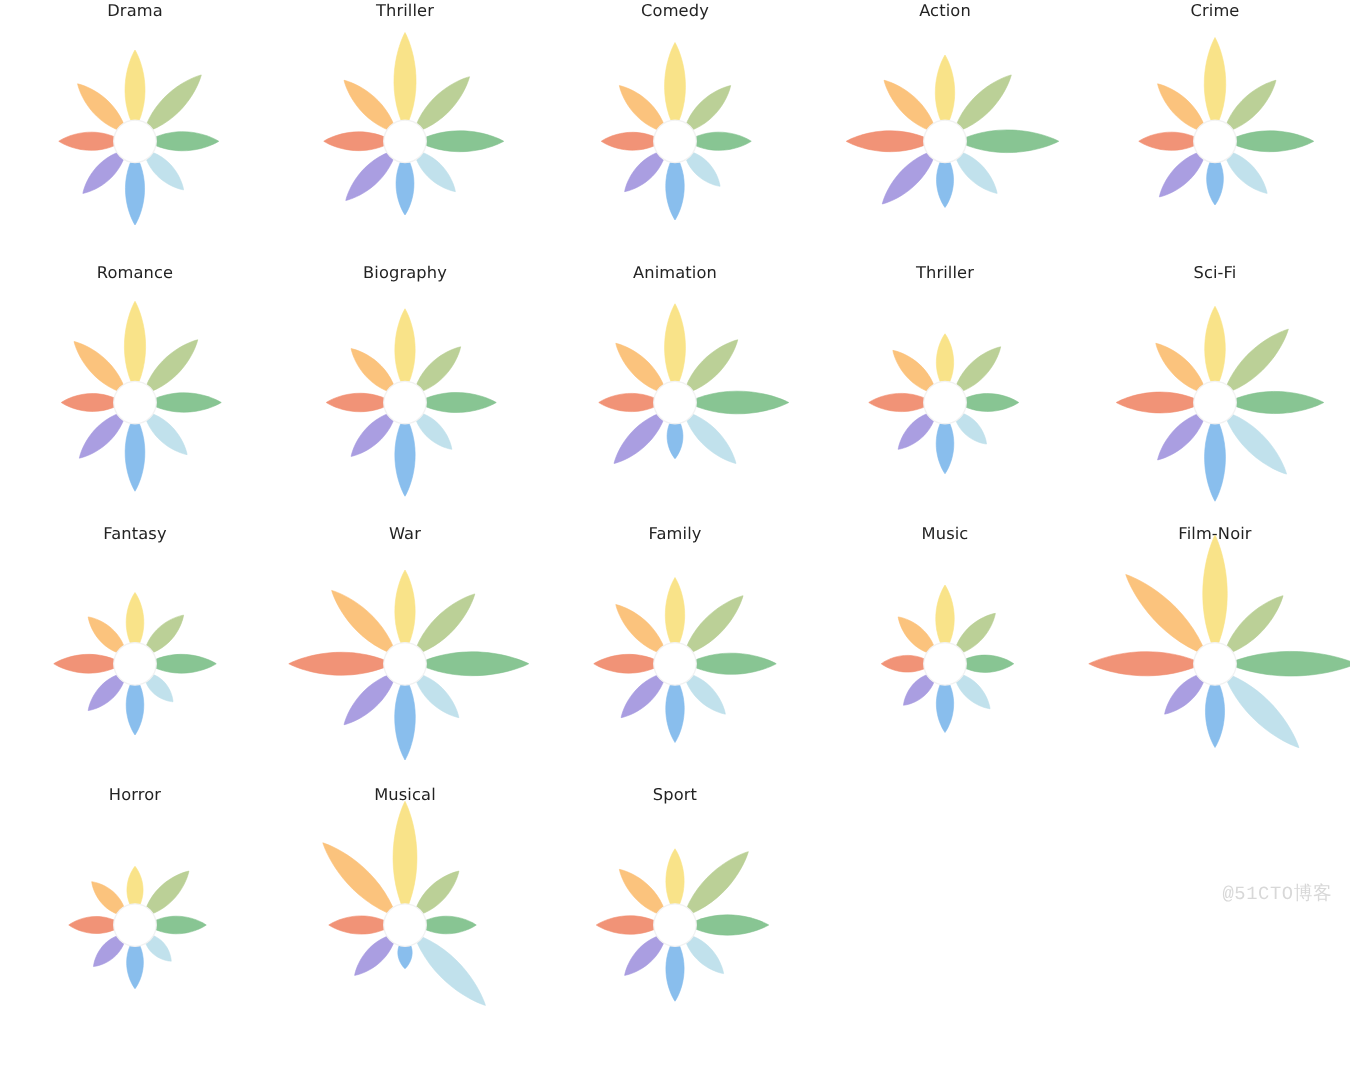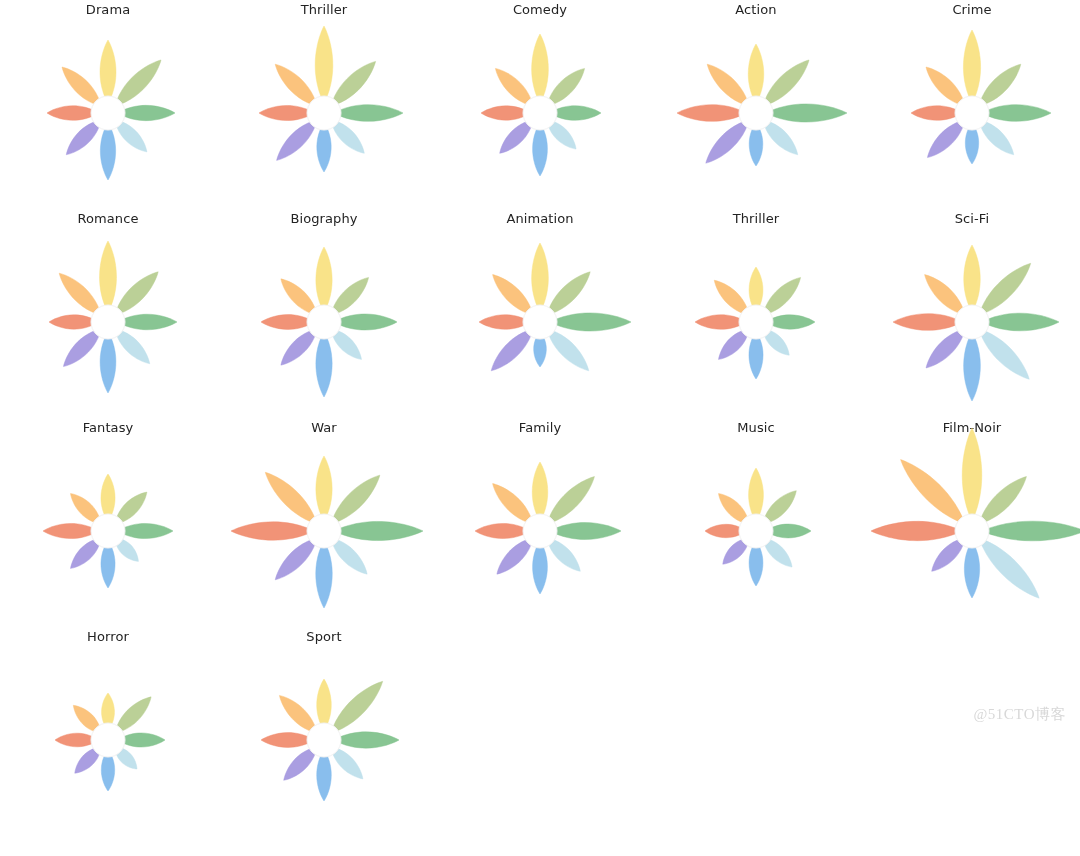--- a/index.html
+++ b/index.html
@@ -69,21 +69,21 @@
   }
 
   .watermark {
     position: absolute;
     right: 14px;
     bottom: 12px;
     font-size: 15px;
     color: #d8d8d8;
     letter-spacing: 0.5px;
     user-select: none;
-    font-family: Liberation Serif, serif;
+    font-family: Liberation Mono, monospace;
   }
 </style>
 </head>
 <body>
 
 <div id="figure">
 
   <div id="grid">
       <div class="cell">
         <div class="cell-title">Drama</div>
@@ -367,20 +367,38 @@
               <path d="M 108.00 104.35 C 120.91 123.09 111.87 141.00 108.00 146.00 C 104.13 141.00 95.09 123.09 108.00 104.35 Z" fill="#7fb9ec" fill-opacity="0.92" stroke="#7fb9ec" stroke-width="0.8" stroke-opacity="0.55"></path>
               <path d="M 101.39 101.61 C 98.21 122.40 80.60 127.68 74.77 128.23 C 75.32 122.40 80.60 104.79 101.39 101.61 Z" fill="#a396de" fill-opacity="0.92" stroke="#a396de" stroke-width="0.8" stroke-opacity="0.55"></path>
               <path d="M 98.65 95.00 C 79.01 108.14 60.24 98.94 55.00 95.00 C 60.24 91.06 79.01 81.86 98.65 95.00 Z" fill="#f08a6b" fill-opacity="0.92" stroke="#f08a6b" stroke-width="0.8" stroke-opacity="0.55"></path>
               <path d="M 101.39 88.39 C 79.81 84.74 74.03 66.41 73.35 60.35 C 79.41 61.03 97.74 66.81 101.39 88.39 Z" fill="#fbbe72" fill-opacity="0.92" stroke="#fbbe72" stroke-width="0.8" stroke-opacity="0.55"></path>
             </g>
             <circle cx="108" cy="95" r="17" fill="#ffffff" stroke="#f2f2f2" stroke-width="1"></circle>
           </svg>
         </div>
       </div>
       <div class="cell">
+        <div class="cell-title">Musical</div>
+        <div class="glyph-wrap">
+          <svg class="glyph" width="216" height="190" viewBox="0 0 216 190">
+            <g>
+              <path d="M 108.00 85.65 C 89.57 45.31 102.47 6.76 108.00 -4.00 C 113.53 6.76 126.43 45.31 108.00 85.65 Z" fill="#f9e17f" fill-opacity="0.92" stroke="#f9e17f" stroke-width="0.8" stroke-opacity="0.55"></path>
+              <path d="M 114.61 88.39 C 121.10 62.01 143.77 53.27 151.13 51.87 C 149.73 59.23 140.99 81.90 114.61 88.39 Z" fill="#b5cc8e" fill-opacity="0.92" stroke="#b5cc8e" stroke-width="0.8" stroke-opacity="0.55"></path>
+              <path d="M 117.35 95.00 C 138.79 81.40 159.28 90.92 165.00 95.00 C 159.28 99.08 138.79 108.60 117.35 95.00 Z" fill="#7ec08a" fill-opacity="0.92" stroke="#7ec08a" stroke-width="0.8" stroke-opacity="0.55"></path>
+              <path d="M 114.61 101.61 C 152.97 115.21 169.13 148.70 172.35 159.35 C 161.70 156.13 128.21 139.97 114.61 101.61 Z" fill="#bcdeea" fill-opacity="0.92" stroke="#bcdeea" stroke-width="0.8" stroke-opacity="0.55"></path>
+              <path d="M 108.00 104.35 C 119.07 115.89 111.32 126.92 108.00 130.00 C 104.68 126.92 96.93 115.89 108.00 104.35 Z" fill="#7fb9ec" fill-opacity="0.92" stroke="#7fb9ec" stroke-width="0.8" stroke-opacity="0.55"></path>
+              <path d="M 101.39 101.61 C 95.84 126.39 74.62 134.15 67.69 135.31 C 68.85 128.38 76.61 107.16 101.39 101.61 Z" fill="#a396de" fill-opacity="0.92" stroke="#a396de" stroke-width="0.8" stroke-opacity="0.55"></path>
+              <path d="M 98.65 95.00 C 75.41 109.06 53.20 99.22 47.00 95.00 C 53.20 90.78 75.41 80.94 98.65 95.00 Z" fill="#f08a6b" fill-opacity="0.92" stroke="#f08a6b" stroke-width="0.8" stroke-opacity="0.55"></path>
+              <path d="M 101.39 88.39 C 62.23 74.32 45.57 40.10 42.24 29.24 C 53.10 32.57 87.32 49.23 101.39 88.39 Z" fill="#fbbe72" fill-opacity="0.92" stroke="#fbbe72" stroke-width="0.8" stroke-opacity="0.55"></path>
+            </g>
+            <circle cx="108" cy="95" r="17" fill="#ffffff" stroke="#f2f2f2" stroke-width="1"></circle>
+          </svg>
+        </div>
+      </div>
+      <div class="cell">
         <div class="cell-title">Sport</div>
         <div class="glyph-wrap">
           <svg class="glyph" width="216" height="190" viewBox="0 0 216 190">
             <g>
               <path d="M 108.00 85.65 C 93.94 62.41 103.78 40.20 108.00 34.00 C 112.22 40.20 122.06 62.41 108.00 85.65 Z" fill="#f9e17f" fill-opacity="0.92" stroke="#f9e17f" stroke-width="0.8" stroke-opacity="0.55"></path>
               <path d="M 114.61 88.39 C 126.32 53.22 156.92 39.04 166.69 36.31 C 163.96 46.08 149.78 76.68 114.61 88.39 Z" fill="#b5cc8e" fill-opacity="0.92" stroke="#b5cc8e" stroke-width="0.8" stroke-opacity="0.55"></path>
               <path d="M 117.35 95.00 C 146.89 79.33 175.12 90.30 183.00 95.00 C 175.12 99.70 146.89 110.67 117.35 95.00 Z" fill="#7ec08a" fill-opacity="0.92" stroke="#7ec08a" stroke-width="0.8" stroke-opacity="0.55"></path>
               <path d="M 114.61 101.61 C 138.59 106.68 145.85 127.18 146.89 133.89 C 140.18 132.85 119.68 125.59 114.61 101.61 Z" fill="#bcdeea" fill-opacity="0.92" stroke="#bcdeea" stroke-width="0.8" stroke-opacity="0.55"></path>
               <path d="M 108.00 104.35 C 122.06 127.59 112.22 149.80 108.00 156.00 C 103.78 149.80 93.94 127.59 108.00 104.35 Z" fill="#7fb9ec" fill-opacity="0.92" stroke="#7fb9ec" stroke-width="0.8" stroke-opacity="0.55"></path>
               <path d="M 101.39 101.61 C 95.84 126.39 74.62 134.15 67.69 135.31 C 68.85 128.38 76.61 107.16 101.39 101.61 Z" fill="#a396de" fill-opacity="0.92" stroke="#a396de" stroke-width="0.8" stroke-opacity="0.55"></path>

